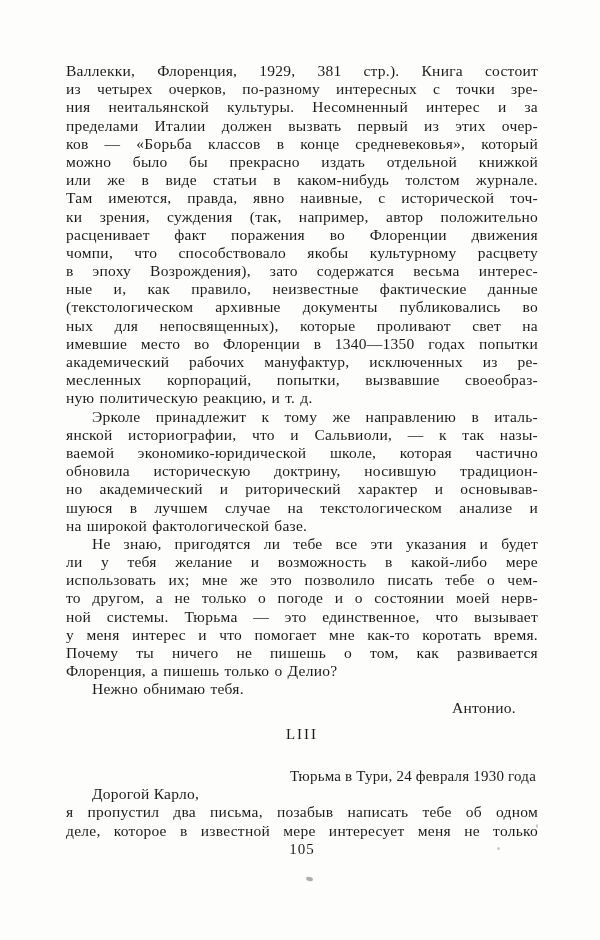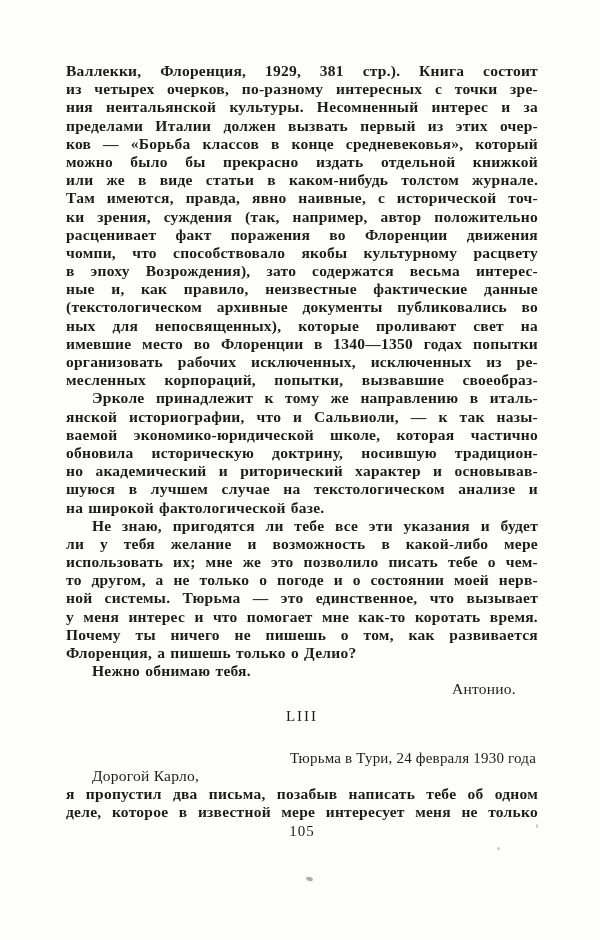--- a/index.html
+++ b/index.html
@@ -22,21 +22,20 @@
     line-height:18.2px;
     letter-spacing:0.25px;
   }
   .para{margin:0;padding:0;}
   .line{
     height:18.2px;
     overflow:hidden;
     text-align:justify;
     text-align-last:justify;
     word-spacing:1px;
-    font-weight:bold;
   }
   .line.last{text-align-last:left;}
   .line.indent{text-indent:26px;}
   .sig{
     height:18.2px;
     text-align:right;
     padding-right:22px;
   }
   .heading{
     margin:8px 0 0 0;
@@ -91,22 +90,23 @@
           <div class="line">или же в виде статьи в каком-нибудь толстом журнале.</div>
           <div class="line">Там имеются, правда, явно наивные, с исторической точ-</div>
           <div class="line">ки зрения, суждения (так, например, автор положительно</div>
           <div class="line">расценивает факт поражения во Флоренции движения</div>
           <div class="line">чомпи, что способствовало якобы культурному расцвету</div>
           <div class="line">в эпоху Возрождения), зато содержатся весьма интерес-</div>
           <div class="line">ные и, как правило, неизвестные фактические данные</div>
           <div class="line">(текстологическом архивные документы публиковались во</div>
           <div class="line">ных для непосвященных), которые проливают свет на</div>
           <div class="line">имевшие место во Флоренции в 1340—1350 годах попытки</div>
-          <div class="line">организовать рабочих исключенных, исключенных из ре-</div>
+          <div class="line">академический рабочих мануфактур, исключенных из ре-</div>
           <div class="line">месленных корпораций, попытки, вызвавшие своеобраз-</div>
+          <div class="line last">ную политическую реакцию, и т. д.</div>
         </div>
       <div class="para">
           <div class="line indent">Эрколе принадлежит к тому же направлению в италь-</div>
           <div class="line">янской историографии, что и Сальвиоли, — к так назы-</div>
           <div class="line">ваемой экономико-юридической школе, которая частично</div>
           <div class="line">обновила историческую доктрину, носившую традицион-</div>
           <div class="line">но академический и риторический характер и основывав-</div>
           <div class="line">шуюся в лучшем случае на текстологическом анализе и</div>
           <div class="line last">на широкой фактологической базе.</div>
         </div>

